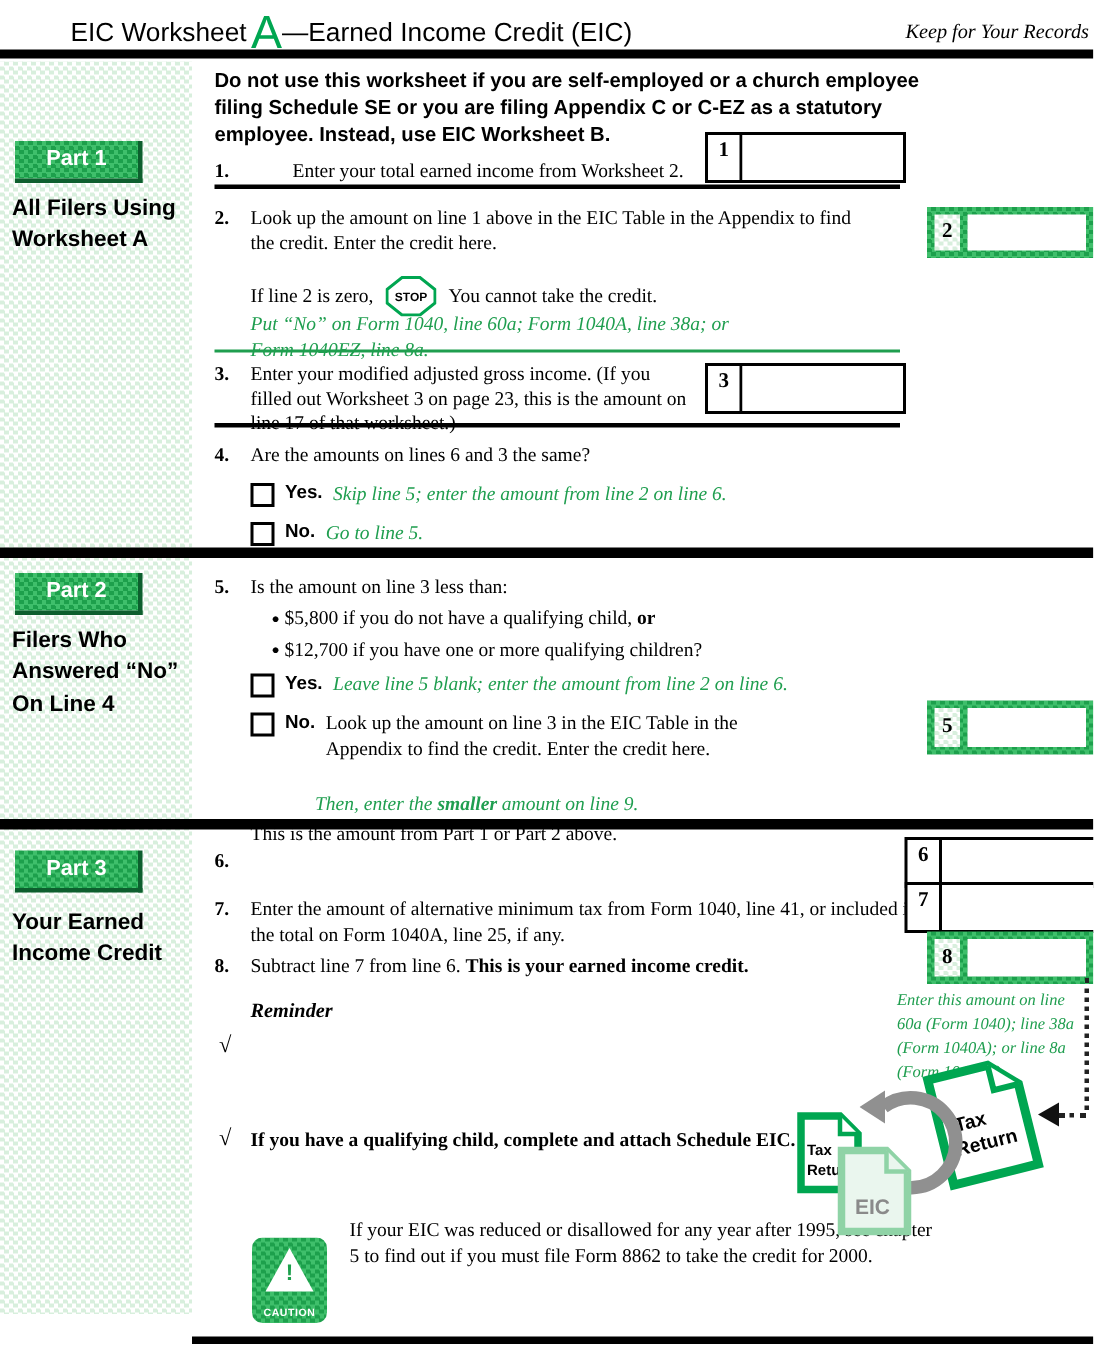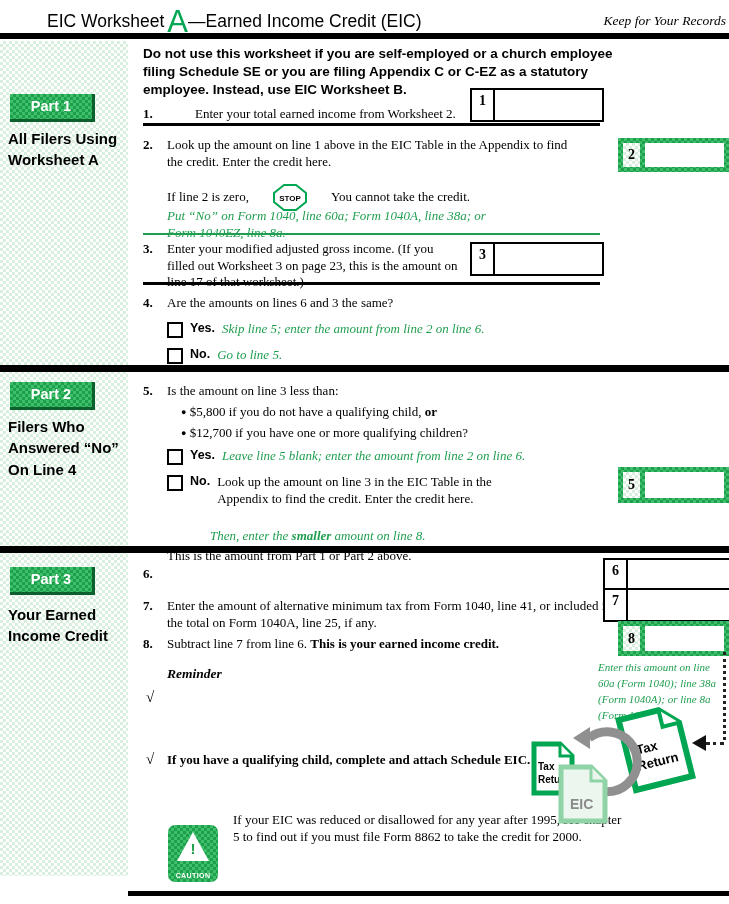--- a/index.html
+++ b/index.html
@@ -88,21 +88,21 @@
   </div>
   <div class="abs rule" style="left:143px;top:123px;width:457px;height:3px;"></div>
 
   <div class="abs num" style="left:143px;top:137px;">2.</div>
   <div class="abs body" style="left:167px;top:137px;width:412px;">Look up the amount on line 1 above in the EIC Table in the Appendix to find the credit. Enter the credit here.</div>
   <div class="abs gbox checker-green" style="left:618px;top:138px;width:101px;height:24px;">
     <div class="gbox-num checker-pale">2</div>
     <input class="box-input" style="">
   </div>
 
-  <div class="abs body" style="left:167px;top:184px;width:430px;display:flex;align-items:center;gap:24px;">
+  <div class="abs body" style="left:167px;top:184px;width:430px;display:flex;align-items:center;gap:8px;">
     <span>If line 2 is zero,</span>
     <svg width="34" height="27" viewBox="0 0 34 27">
       <polygon points="11,1 23,1 33,9 33,18 23,26 11,26 1,18 1,9" fill="#fff" stroke="#00A651" stroke-width="2"></polygon>
       <text x="17" y="16.5" text-anchor="middle" font-size="8" font-weight="bold" fill="#000" font-family="Liberation Sans, sans-serif">STOP</text>
     </svg>
     <span>You cannot take the credit.</span>
   </div>
   <div class="abs gnote" style="left:167px;top:208px;width:330px;">Put “No” on Form 1040, line 60a; Form 1040A, line 38a; or Form 1040EZ, line 8a.</div>
   <div class="abs grule" style="left:143px;top:233px;width:457px;height:2px;"></div>
 
@@ -146,21 +146,21 @@
     <span class="chk"></span>
     <span class="chk-label">No.</span>
     <span class="body" style="width:300px;">Look up the amount on line 3 in the EIC Table in the Appendix to find the credit. Enter the credit here.</span>
   </div>
   <div class="abs gbox checker-green" style="left:618px;top:467px;width:101px;height:26px;">
     <div class="gbox-num checker-pale">5</div>
     <input class="box-input" style="">
   </div>
   <div class="abs gnote" style="left:210px;top:511px;width:320px;">
     <br>
-    <span>Then, enter the </span><b>smaller</b><span> amount on line 8.</span>
+    <span>Then, enter the </span><b>smaller</b><span> amount on line 9.</span>
   </div>
 
   <div class="abs num" style="left:143px;top:566px;">6.</div>
   <div class="abs body" style="left:167px;top:548px;width:400px;">This is the amount from Part 1 or Part 2 above.</div>
   <div class="abs bbox" style="left:603px;top:558px;width:126px;height:30px;">
     <div class="bbox-num">6</div>
     <input class="box-input" style="">
   </div>
 
   <div class="abs num" style="left:143px;top:598px;">7.</div>

